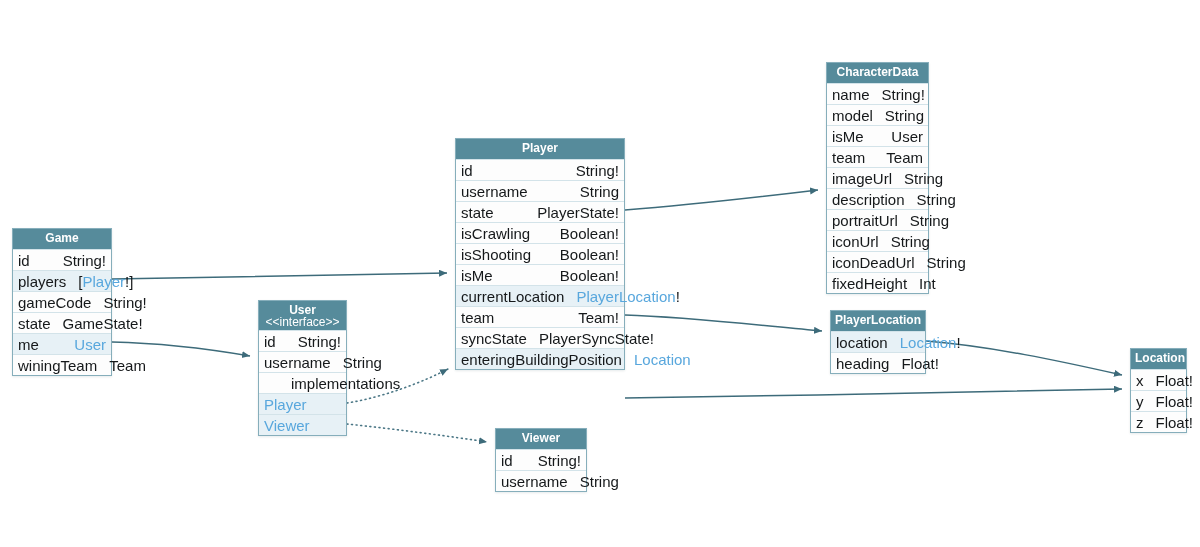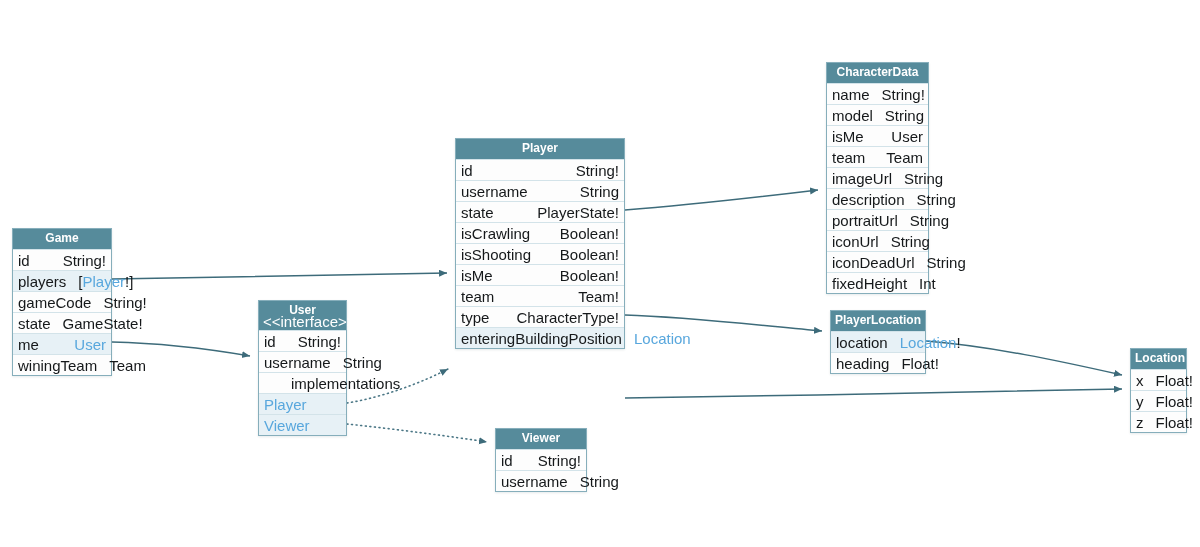--- a/index.html
+++ b/index.html
@@ -11,21 +11,21 @@
   .edge{fill:none;stroke:#3d6b7a;stroke-width:1.5;}
   .edge.dotted{stroke:#4a7685;stroke-width:1.6;stroke-dasharray:1 3.6;stroke-linecap:round;}
   .table{
     position:absolute;background:#a16207;border:1px solid #86aebb;box-sizing:border-box;
     box-shadow:0 1px 2px rgba(60,90,100,.12);
   }
   .thead{
     background:#568b9b;color:#ffffff;text-align:center;padding:2px 4px 3px 4px;
   }
   .ttitle{font-size:12px;font-weight:bold;line-height:15px;white-space:nowrap;}
-  .tstereo{font-size:15px;line-height:10px;margin-top:-1px;white-space:nowrap;}
+  .tstereo{font-size:12px;line-height:10px;margin-top:-1px;white-space:nowrap;}
   .row{
     display:flex;justify-content:space-between;align-items:center;gap:12px;
     height:21px;box-sizing:border-box;padding:0 5px;border-top:1px solid #d3e3e9;
     font-size:15px;color:#15181a;white-space:nowrap;background:#fdfdfd;
   }
   .row:first-of-type{border-top:none;}
   .row.hl{background:#e7f1f6;}
   .fname{flex:0 0 auto;}
   .fname.section{color:#15181a;margin-left:27px;}
   .ftype{flex:0 0 auto;text-align:right;}
@@ -124,27 +124,31 @@
         <span class="ftype"><span class="plain">Boolean!</span></span>
       </div>
       <div class="row">
         <span class="fname">isShooting</span>
         <span class="ftype"><span class="plain">Boolean!</span></span>
       </div>
       <div class="row">
         <span class="fname">isMe</span>
         <span class="ftype"><span class="plain">Boolean!</span></span>
       </div>
+      <div class="row hl">
+        <span class="fname">currentLocation</span>
+        <span class="ftype"><span class="link">PlayerLocation</span><span class="plain">!</span></span>
+      </div>
       <div class="row">
         <span class="fname">team</span>
         <span class="ftype"><span class="plain">Team!</span></span>
       </div>
       <div class="row">
-        <span class="fname">type</span>
-        <span class="ftype"><span class="plain">CharacterType!</span></span>
+        <span class="fname">syncState</span>
+        <span class="ftype"><span class="plain">PlayerSyncState!</span></span>
       </div>
       <div class="row hl">
         <span class="fname">enteringBuildingPosition</span>
         <span class="ftype"><span class="link">Location</span></span>
       </div>
     </div>
     <div class="table" style="left: 495px; top: 428px; width: 92px;">
       <div class="thead">
         <div class="ttitle">Viewer</div>
       </div>

